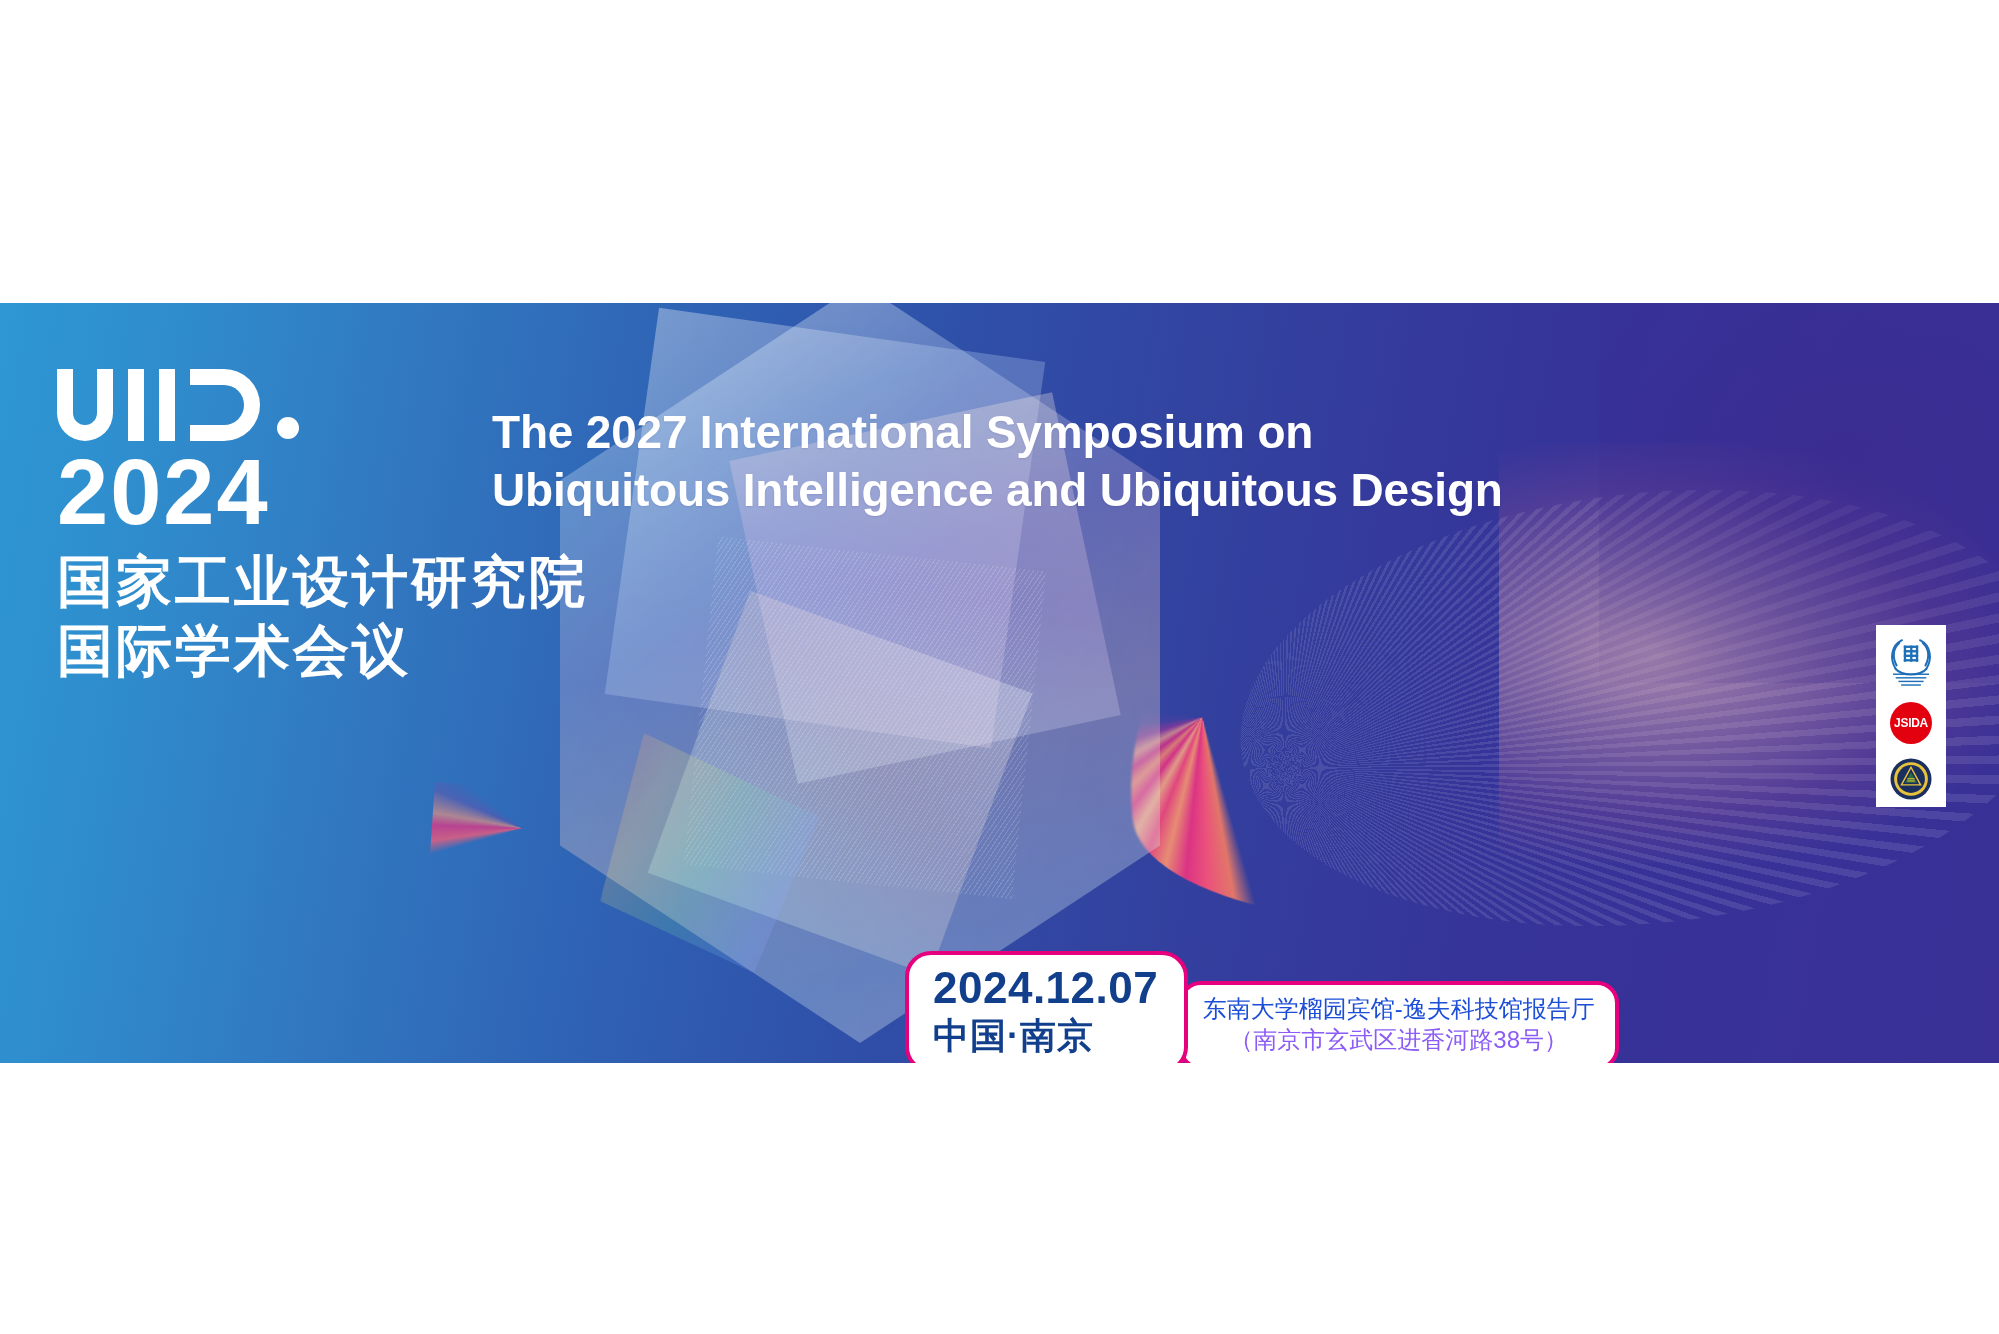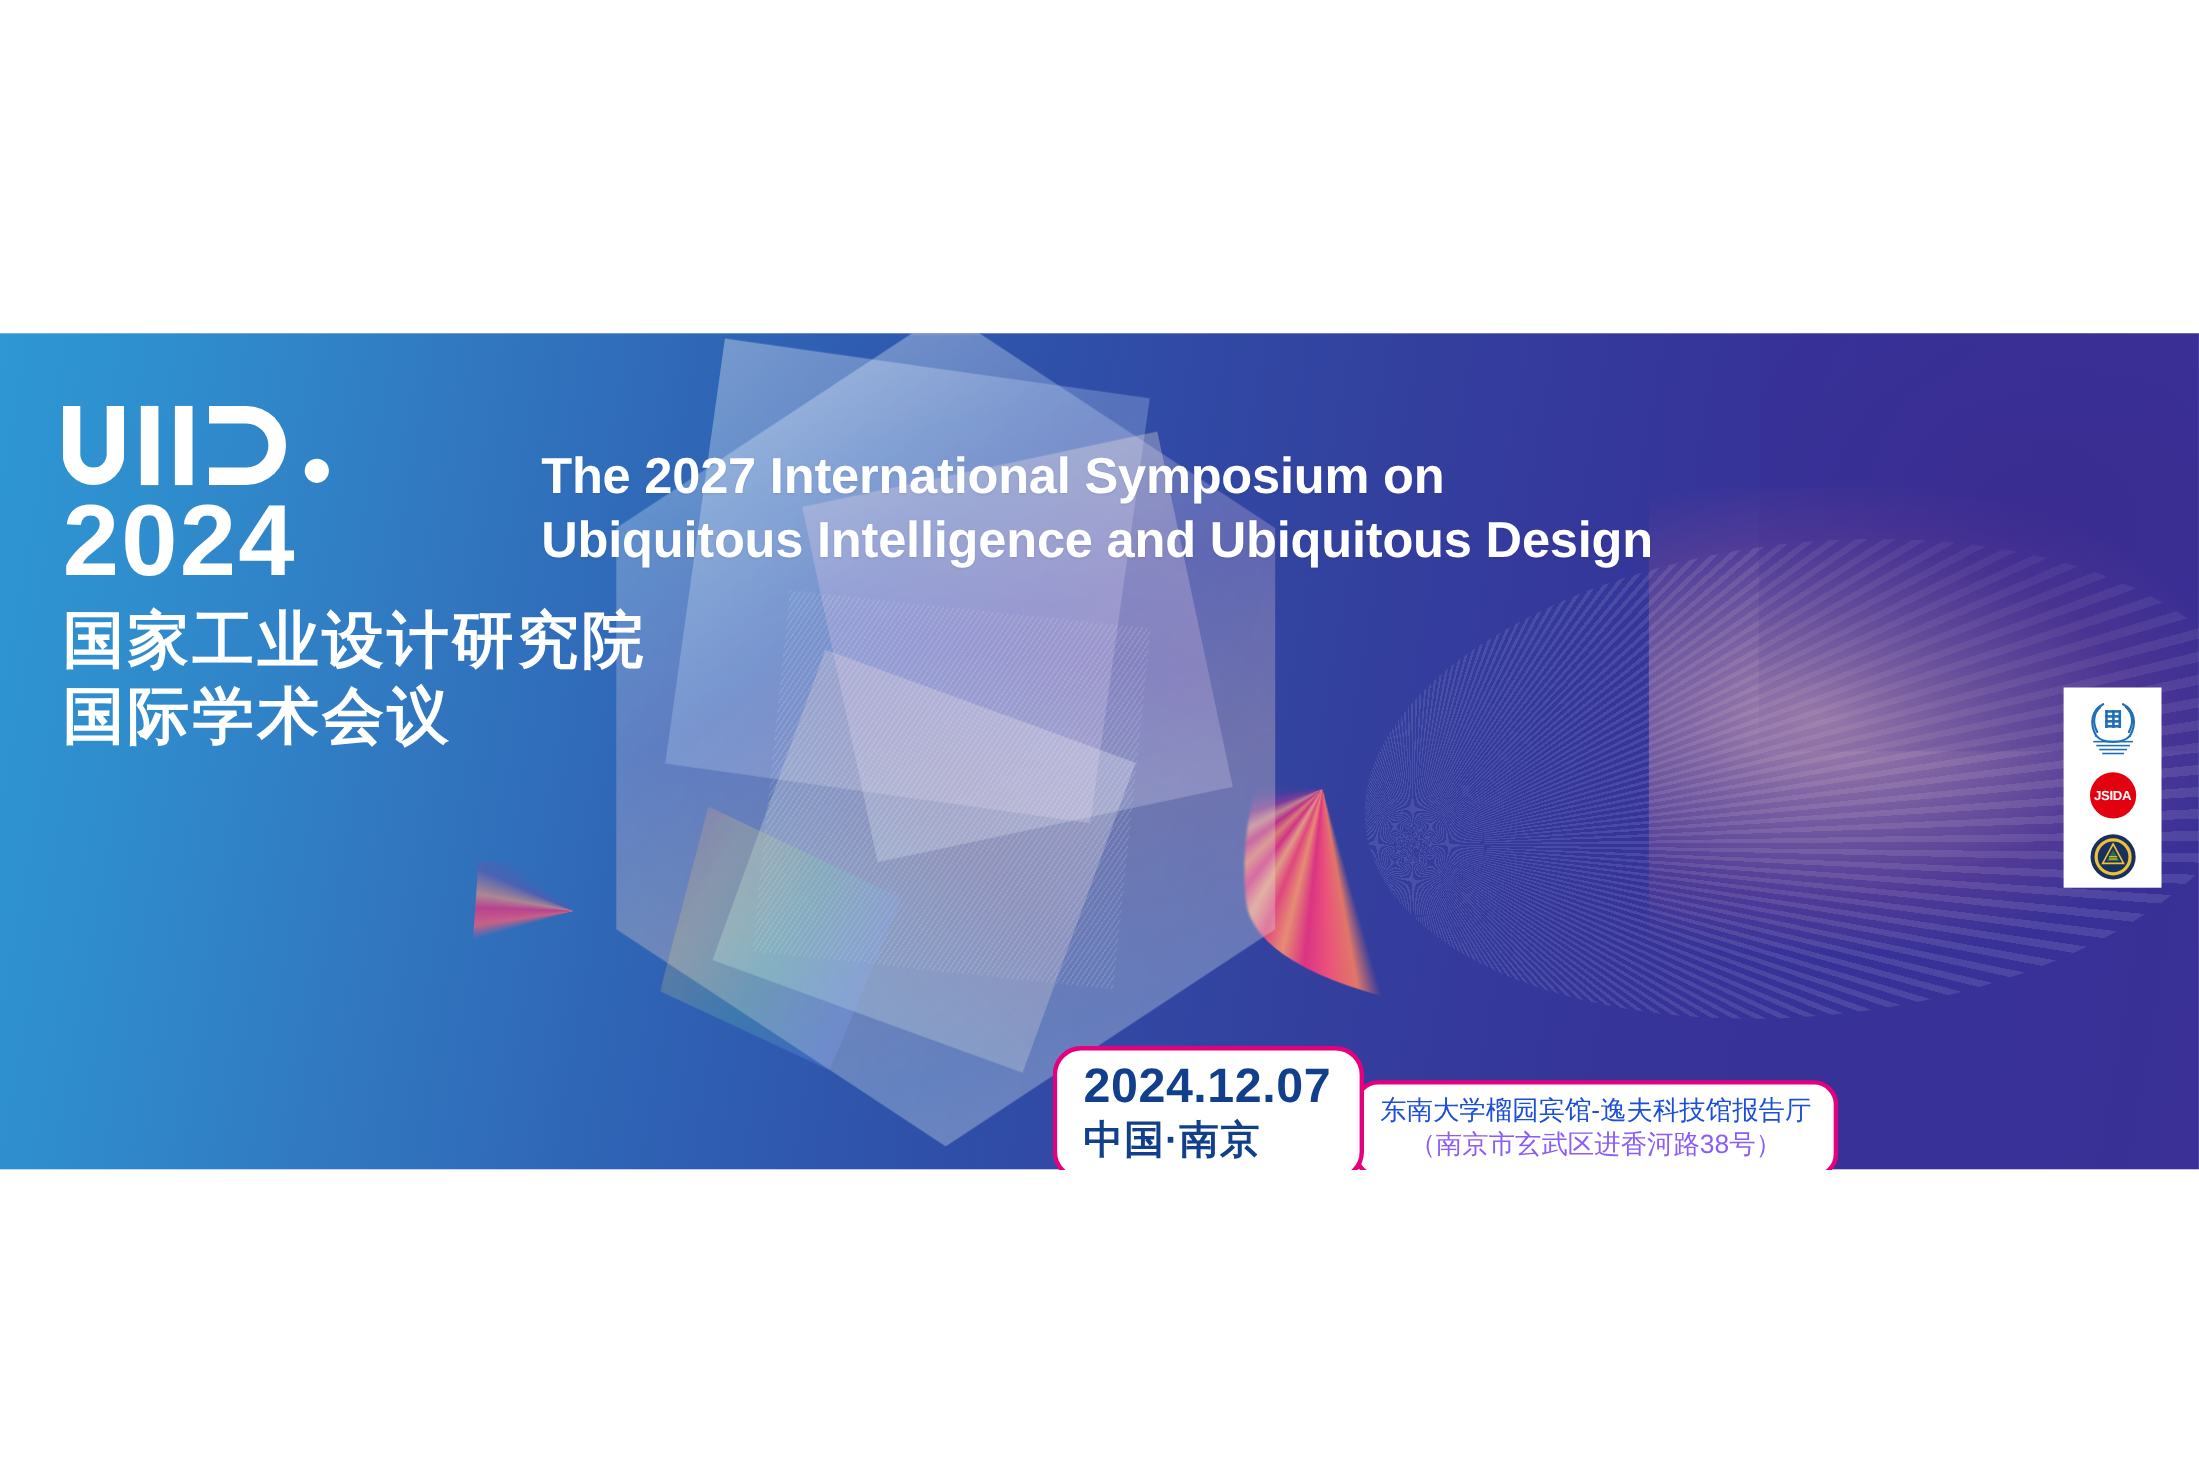--- a/index.html
+++ b/index.html
@@ -143,21 +143,21 @@
   }
 
   .en-title {
     position:absolute; left:492px; top:100px; width:1200px;
     font-size:46px; font-weight:bold; line-height:1.27;
     color:#ffffff; letter-spacing:-0.2px;
     text-shadow:0 1px 2px rgba(40,40,120,0.12);
   }
 
   
-  .badge { position:absolute; left:957px; top:648px; }
+  .badge { position:absolute; left:905px; top:648px; }
   .badge-top {
     background:#ffffff; border:4px solid #e6007e; border-radius:26px;
     padding:10px 26px 12px 24px; display:inline-block;
     position:relative; z-index:3;
   }
   .badge-date {
     font-size:44px; font-weight:bold; color:#123f8c; letter-spacing:0.5px; line-height:1.05;
   }
   .badge-city {
     font-size:36px; font-weight:bold; color:#123f8c; letter-spacing:1px; line-height:1.2;
@@ -175,21 +175,21 @@
   .org { position:absolute; color:#ffffff; }
   .org .head { font-size:15px; font-weight:bold; line-height:1.62; }
   .org .cn   { font-size:15px; line-height:1.62; }
 
   #org-support { left:1163px; top:718px; }
   #org-support .head { font-size:15px; }
   #org-support .cn { font-size:15px; }
 
   
   .logostrip {
-    position:absolute; left:1876px; top:322px; width:89px; height:182px;
+    position:absolute; left:1876px; top:322px; width:70px; height:182px;
     background:#ffffff; padding:6px 4px; 
     display:flex; flex-direction:column; align-items:center; justify-content:space-between;
   }
   .logo-wedo { width:54px; height:58px; }
   .logo-jsida {
     width:42px; height:42px; border-radius:50%; background:#e3000f;
     color:#fff; font-size:12px; font-weight:bold; letter-spacing:-0.3px;
     display:flex; align-items:center; justify-content:center;
   }
   .logo-seu { width:44px; height:44px; }

